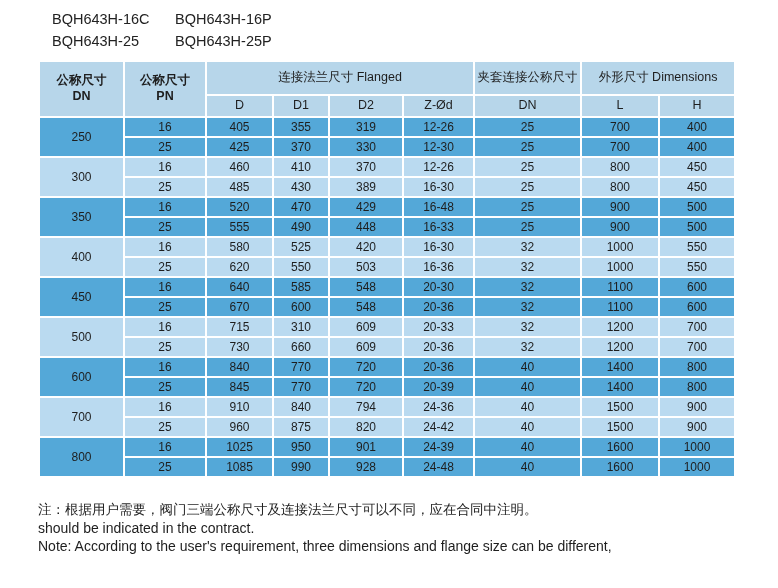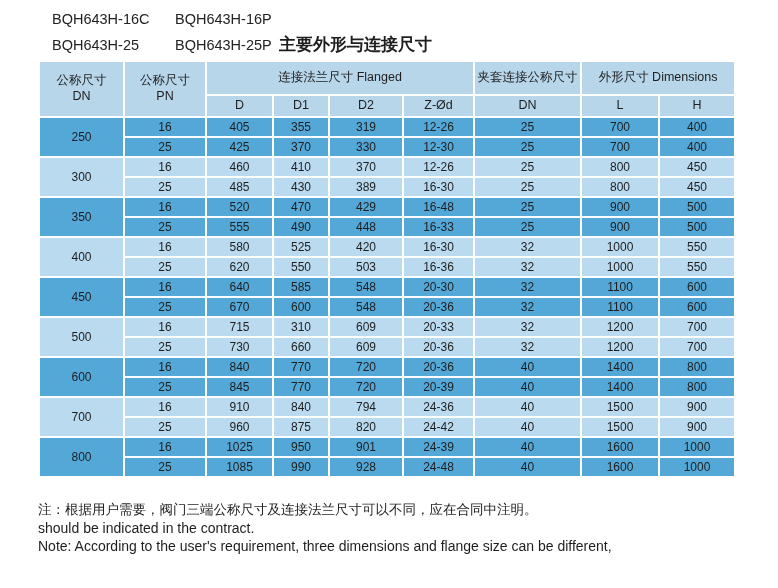--- a/index.html
+++ b/index.html
@@ -24,41 +24,40 @@
   }
   table.spec th, table.spec td {
     border:2px solid #ffffff;
     text-align:center; vertical-align:middle;
     padding:0; font-weight:normal;
     font-size:12px; line-height:1.25;
     overflow:hidden; white-space:nowrap;
   }
   tr.ghead th { background:var(--header-bg); height:32px; font-size:12.5px; }
   tr.shead th { background:var(--header-bg); height:20px; font-size:12.5px; }
-  tr.ghead th .two-line { display:block; }
+  tr.ghead th .two-line { display:block;font-weight:bold; }
   tbody td { height:18px; }
   tbody tr.dark td { background:var(--dark-row); }
   tbody tr.light td { background:var(--light-row); }
 
   .notes { position:absolute; left:38px; top:501px; }
   .note-cn { font-size:13.5px; line-height:18px; }
   .note-en { font-size:14px; line-height:18px; }
 </style>
 </head>
 <body style="--dark-row: #54a8d8; --light-row: #badaf0; --header-bg: #b7d6ea;">
 
 <div class="titles">
   <div class="title-row">
     <span class="model c1">BQH643H-16C</span>
     <span class="model">BQH643H-16P</span>
   </div>
   <div class="title-row">
     <span class="model c1">BQH643H-25</span>
     <span class="model c2">BQH643H-25P</span>
-    <span class="title-cn">主要外形与连接尺寸</span>
   </div>
 </div>
 
 <table class="spec">
   <colgroup>
     <col style="width:85px">
       <col style="width:82px">
       <col style="width:67px">
     <col style="width:56px">
       <col style="width:74px">

